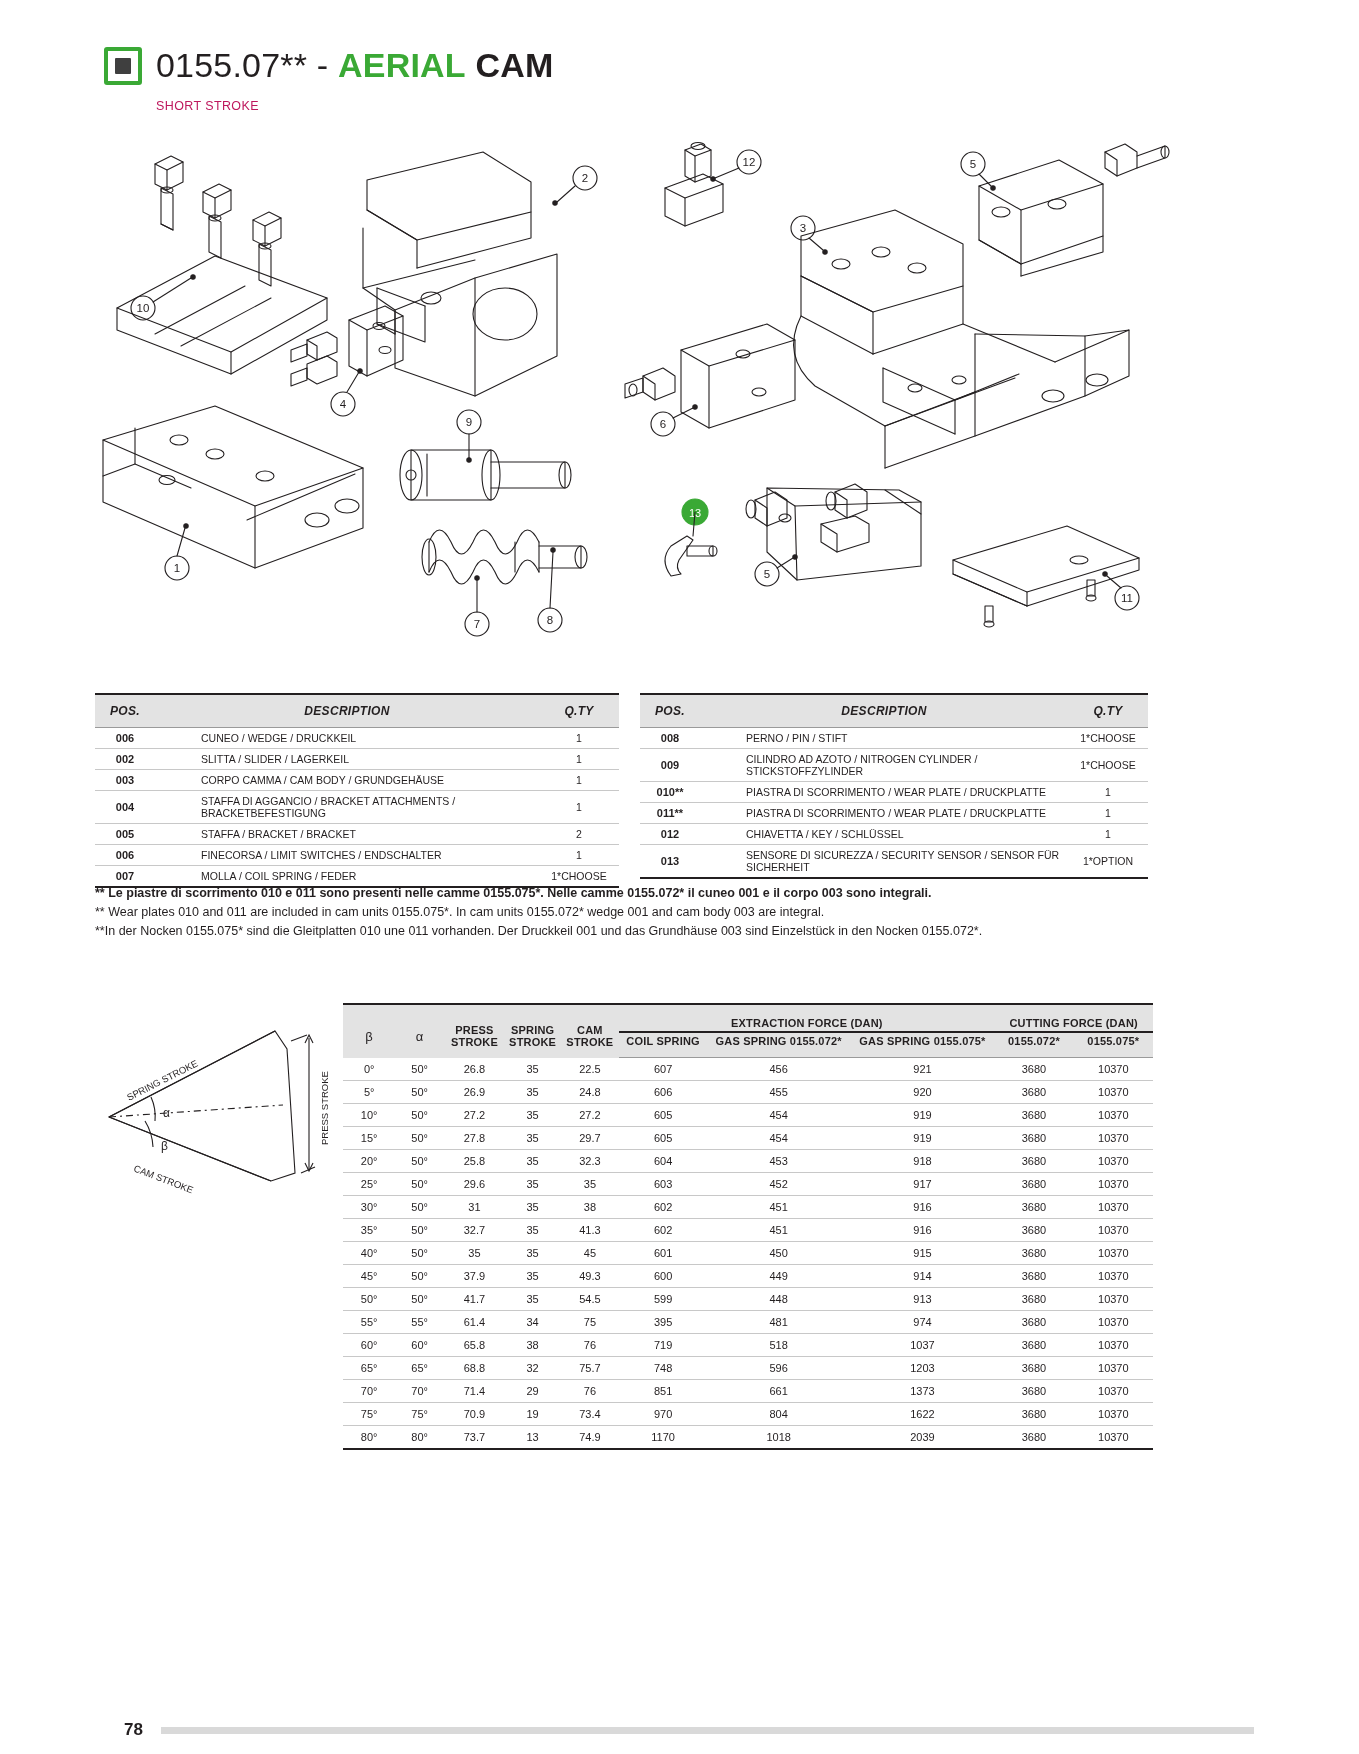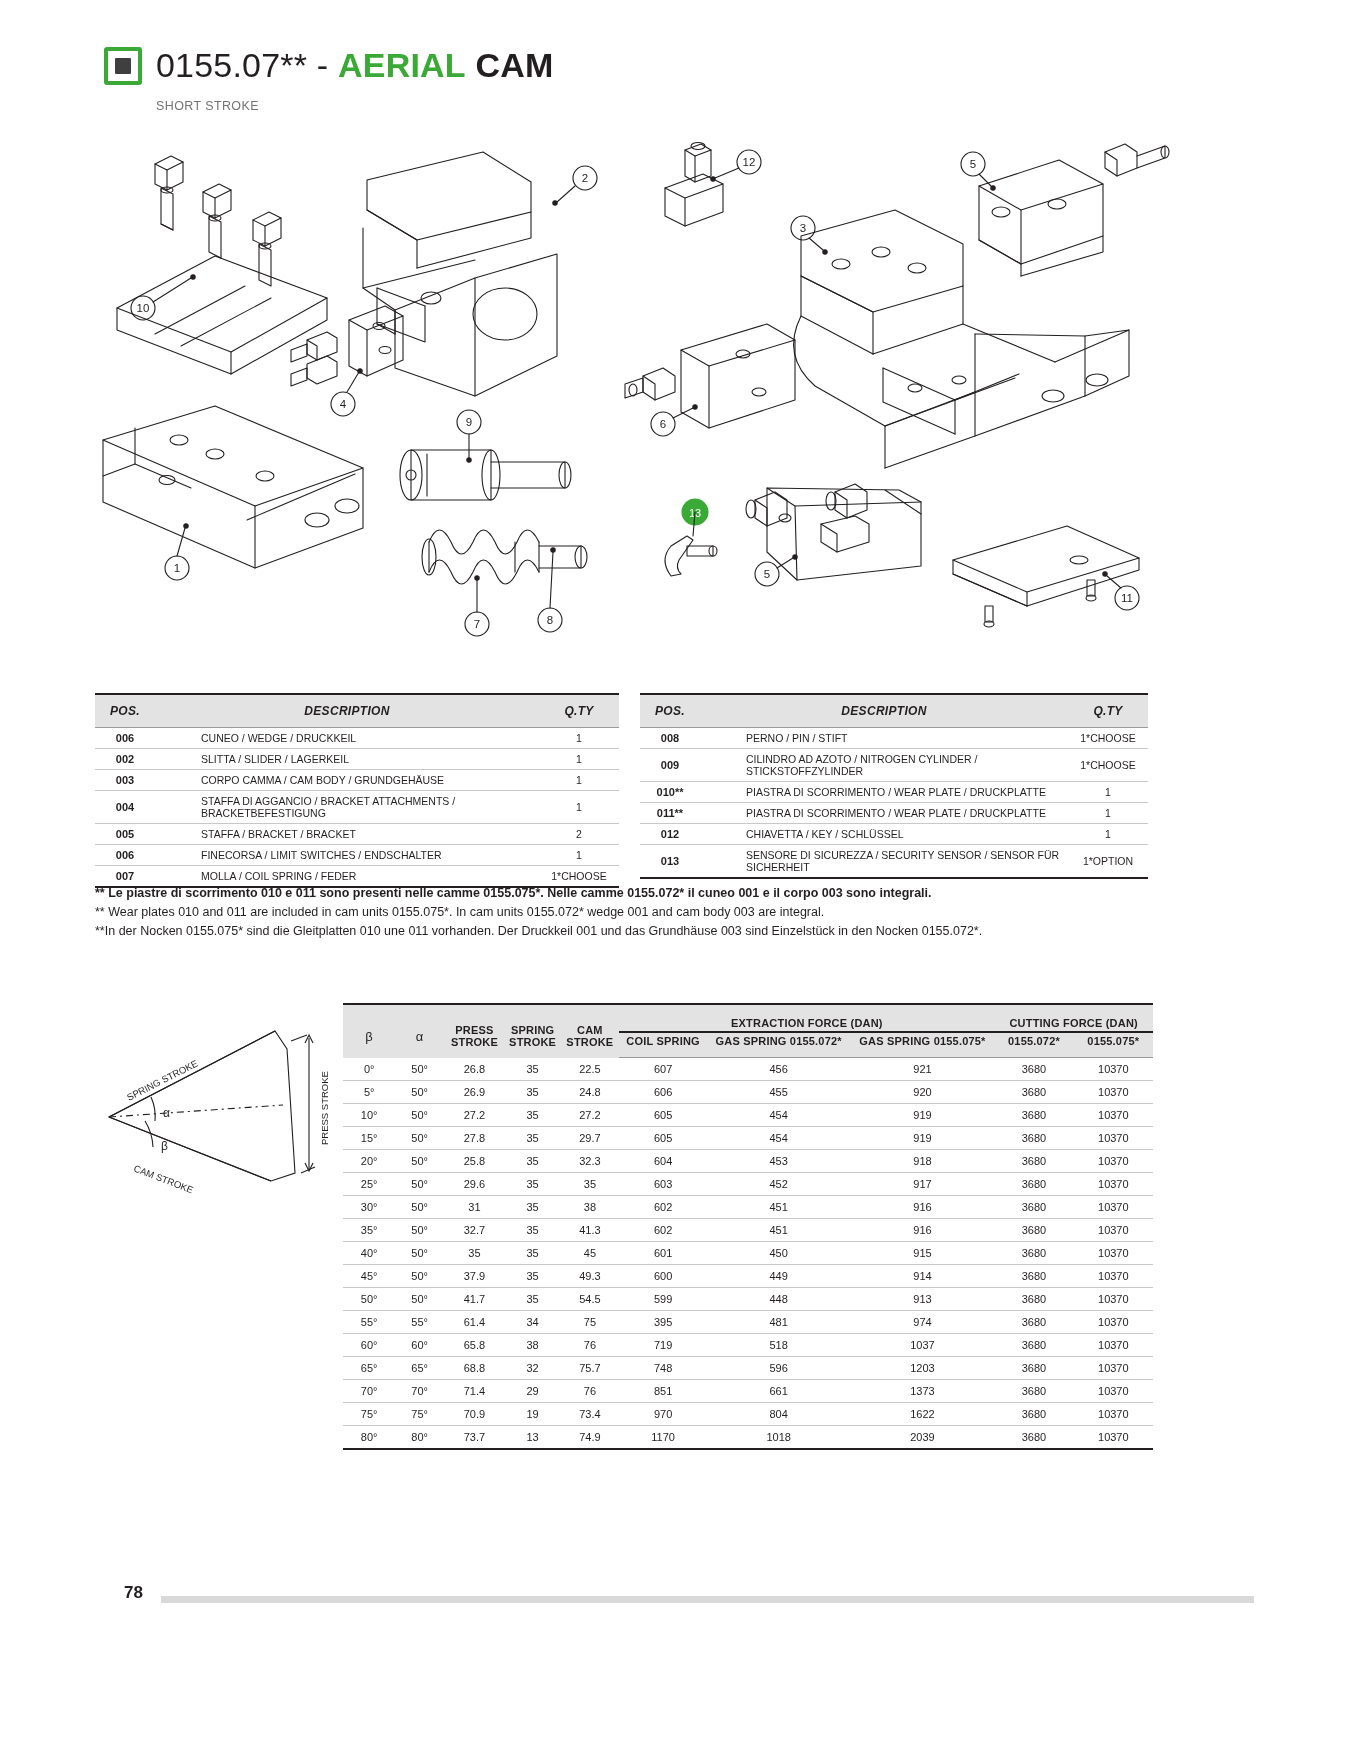--- a/index.html
+++ b/index.html
@@ -57,21 +57,21 @@
   .title .code { color: #231f20; }
   .title .dash { color: #231f20; }
   .title .aerial { color: #3aa935; font-weight: bold; }
   .title .cam { color: #231f20; font-weight: bold; }
   .subtitle {
     position: absolute;
     left: 156px;
     top: 99px;
     font-size: 12.5px;
     letter-spacing: 0.4px;
-    color: #737373;
+    color: #be185d;
   }
 
   
   .drawing {
     position: absolute;
     left: 95px;
     top: 128px;
     width: 1170px;
     height: 530px;
   }
@@ -162,24 +162,24 @@
   }
   .data-table tbody tr:last-child td { border-bottom: 2px solid #231f20; }
   .hdr-row1 th { padding-top: 12px; padding-bottom: 2px; }
   .hdr-row2 th { padding-top: 2px; padding-bottom: 10px; border-bottom: 1px solid #9a9a9a; margin-top: 12px; }
   .hdr-row1 th.spanned { border-bottom: none; text-align: center; }
 
   
   .footer {
     position: absolute;
     left: 124px;
-    top: 1583px;
+    top: 1720px;
     width: 1130px;
     display: flex;
-    align-items: flex-end;
+    align-items: center;
   }
   .page-num {
     font-size: 17px;
     font-weight: bold;
     color: #231f20;
     margin-right: 18px;
   }
   .footer-bar {
     flex: 1;
     height: 7px;

